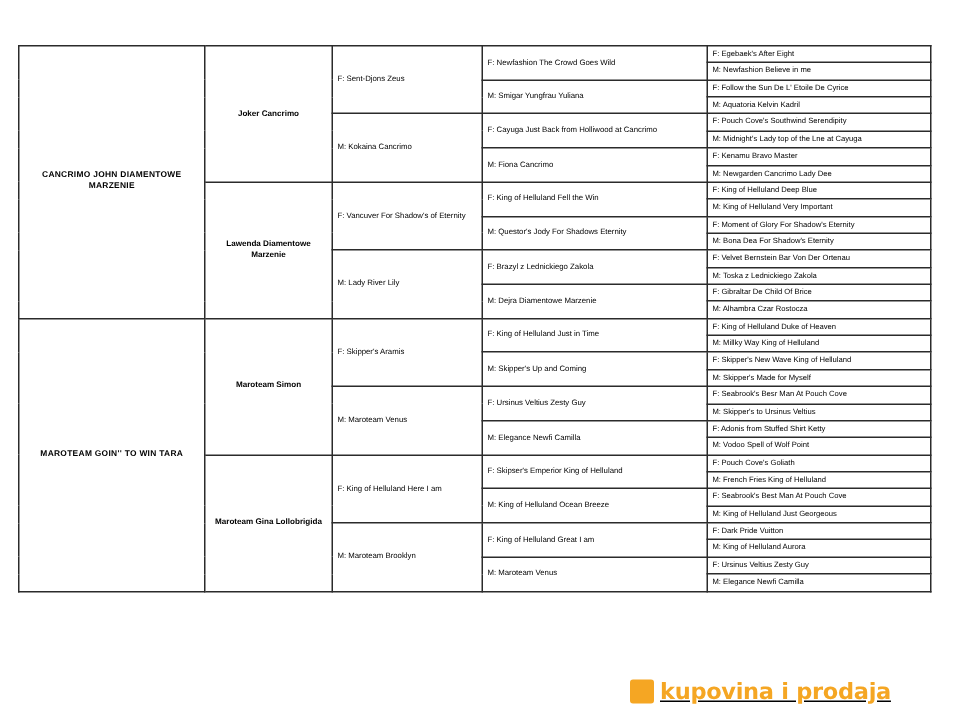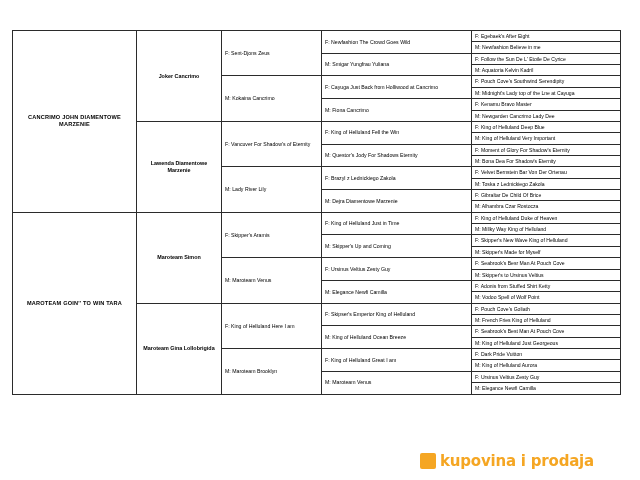--- a/index.html
+++ b/index.html
@@ -59,20 +59,21 @@
     text-align: left;
     font-size: 5.1px;
   }
   .watermark {
     position: absolute;
     left: 420px;
     top: 452px;
     display: flex;
     align-items: center;
     gap: 4px;
+    text-decoration: underline;
   }
   .wm-badge {
     width: 16px;
     height: 16px;
     background: #f5a623;
     border-radius: 2px;
   }
   .wm-text {
     font-size: 15px;
     font-weight: bold;

